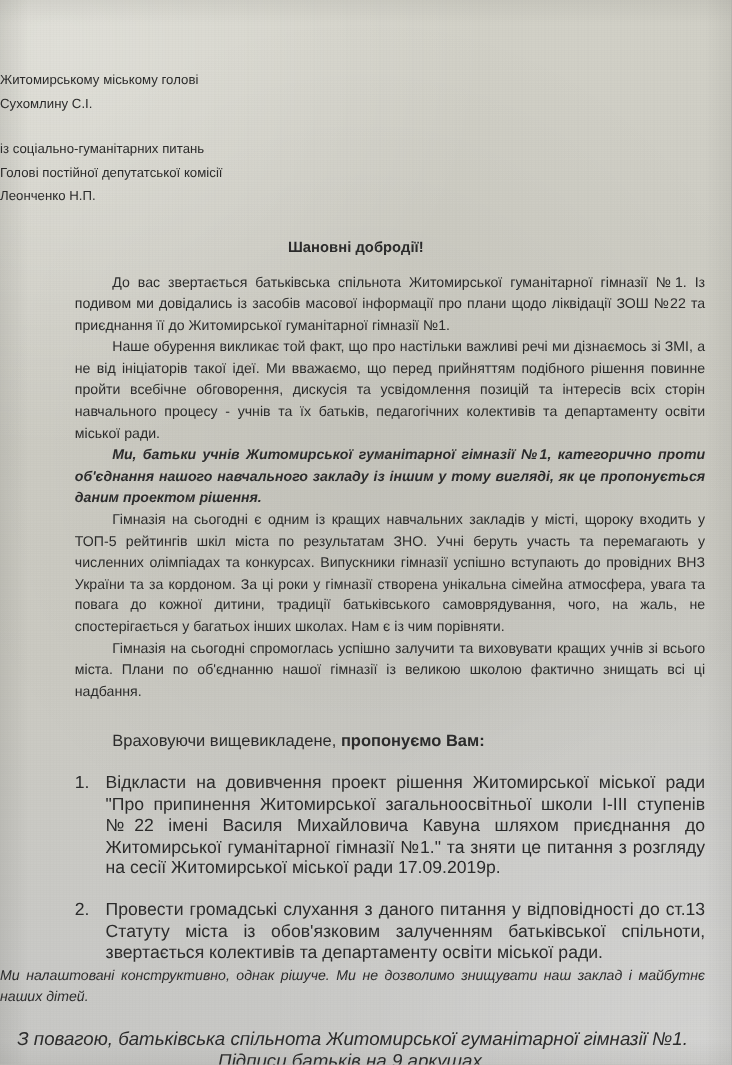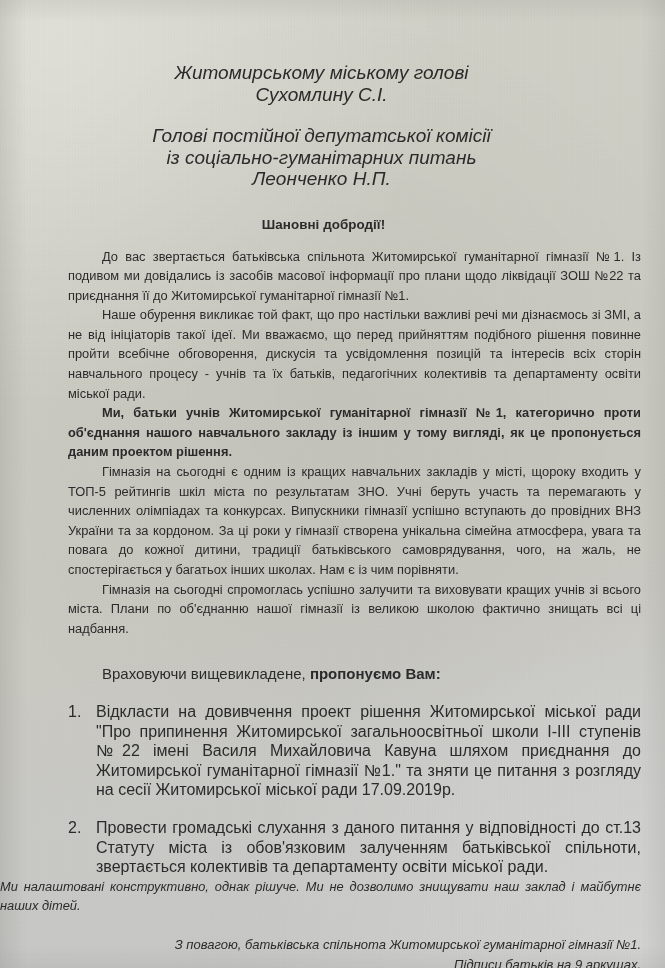--- a/index.html
+++ b/index.html
@@ -44,26 +44,25 @@
       linear-gradient(180deg, rgba(120,120,115,0.12) 0px, rgba(120,120,115,0.0) 22px),
       linear-gradient(0deg, rgba(120,120,115,0.10) 0px, rgba(120,120,115,0.0) 22px);
   }
   #content {
     position: relative;
     z-index: 2;
     padding: 0;
   }
 
   .addr-block {
-    text-align: center;
+    text-align: left;
     padding-right: 22px;
-    font-size: 19px;
+    font-size: 12px;
     line-height: 21.5px;
     letter-spacing: 0.02px;
-    font-style: italic;
   }
   .addr-1 { padding-top: 62px; }
   .addr-2 { padding-top: 20px; }
   .addr-3 { padding-top: 21px; }
   .addr-line { display: block; white-space: nowrap; }
 
   .salutation {
     text-align: center;
     font-weight: bold;
     font-size: 13.4px;
@@ -80,21 +79,21 @@
 
   p.para {
     margin: 0;
     text-align: justify;
     text-justify: inter-word;
     font-size: 12.85px;
     line-height: 19.6px;
     text-indent: 34px;
     letter-spacing: 0.01px;
   }
-  p.para.bold { font-weight: bold; }
+  p.para.bold { font-weight: bold; font-style: italic; }
 
   ol.proposals {
     margin: 0;
     padding: 0 0 0 0;
     list-style: none;
     counter-reset: prop;
   }
   ol.proposals > li {
     position: relative;
     counter-increment: prop;
@@ -128,43 +127,43 @@
     font-size: 12.85px;
     line-height: 19.6px;
   }
   .closing-wrap {
     padding-right: 24px;
     font-style: italic;
   }
   .sign-off {
     margin: 0;
     text-indent: 0;
-    text-align: right;
-    font-size: 13px;
+    text-align: center;
+    font-size: 17px;
     line-height: 20.5px;
     white-space: nowrap;
   }
   .gap-md { height: 19px; }
   .gap-lg { height: 26px; }
 </style>
 </head>
 <body>
 
 <div id="page">
 
   <div id="content">
 
     <div class="addr-block addr-1">
       <span class="addr-line">Житомирському міському голові</span>
       <span class="addr-line">Сухомлину С.І.</span>
     </div>
 
     <div class="addr-block addr-2">
+      <span class="addr-line">із соціально-гуманітарних питань</span>
       <span class="addr-line">Голові постійної депутатської комісії</span>
-      <span class="addr-line">із соціально-гуманітарних питань</span>
       <span class="addr-line">Леонченко Н.П.</span>
     </div>
 
 
     <div class="salutation">Шановні добродії!</div>
 
     <div class="body-wrap">
 
       <p class="para">До вас звертається батьківська спільнота Житомирської гуманітарної гімназії №1. Із подивом ми довідались із засобів масової інформації про плани щодо ліквідації ЗОШ №22 та приєднання її до Житомирської гуманітарної гімназії №1.</p>
 

